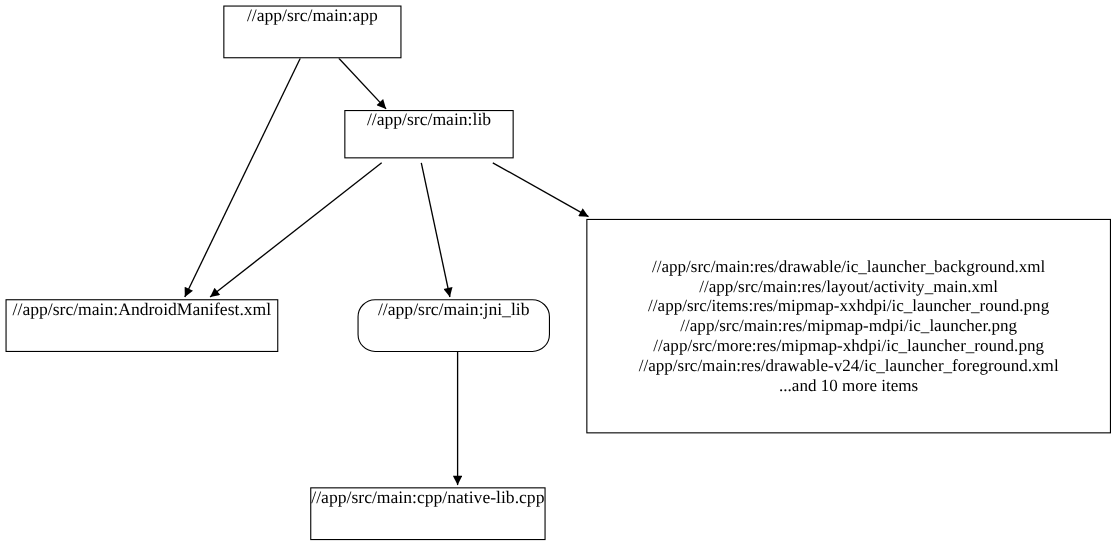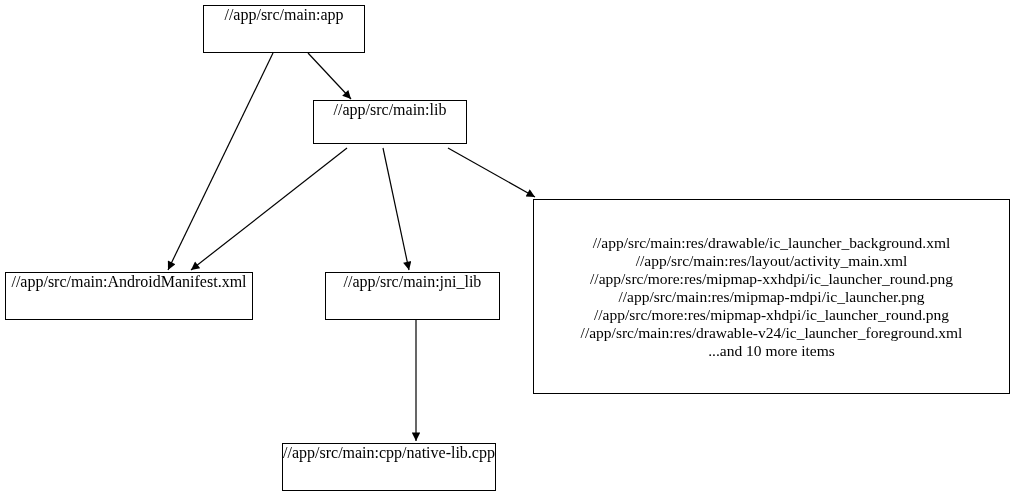--- a/index.html
+++ b/index.html
@@ -31,21 +31,21 @@
     display: flex;
     justify-content: center;
     text-align: center;
     font-size: 16px;
     line-height: 1.1;
     white-space: nowrap;
   }
   .node-app            { left: 203px; top: 5px;   width: 162px; height: 48px; }
   .node-lib            { left: 301px; top: 100px; width: 154px; height: 44px; margin-left: 12px; }
   .node-manifest       { left: 5px;   top: 272px; width: 248px; height: 48px; }
-  .node-jni            { left: 325px; top: 272px; width: 175px; height: 48px; }
+  .node-jni            { left: 325px; top: 272px; width: 175px; height: 48px; border-radius: 16px; }
   .node-resources      { left: 533px; top: 199px; width: 477px; height: 195px;
                          flex-direction: column; font-size: 15.5px; line-height: 18px; }
   .node-native         { left: 282px; top: 443px; width: 214px; height: 48px; }
   .res-line {
     display: block;
     white-space: nowrap;
   }
   .edge-line {
     stroke: #000000;
     stroke-width: 1.2;
@@ -83,21 +83,21 @@
     <span>//app/src/main:AndroidManifest.xml</span>
   </div>
 
   <div class="node node-jni">
     <span>//app/src/main:jni_lib</span>
   </div>
 
   <div class="node node-resources">
     <span class="res-line">//app/src/main:res/drawable/ic_launcher_background.xml</span>
     <span class="res-line">//app/src/main:res/layout/activity_main.xml</span>
-    <span class="res-line">//app/src/more:res/mipmap-xxhdpi/ic_launcher_round.png</span>
+    <span class="res-line">//app/src/items:res/mipmap-xxhdpi/ic_launcher_round.png</span>
     <span class="res-line">//app/src/main:res/mipmap-mdpi/ic_launcher.png</span>
     <span class="res-line">//app/src/more:res/mipmap-xhdpi/ic_launcher_round.png</span>
     <span class="res-line">//app/src/main:res/drawable-v24/ic_launcher_foreground.xml</span>
     <span class="res-line">...and 10 more items</span>
   </div>
 
   <div class="node node-native">
     <span>//app/src/main:cpp/native-lib.cpp</span>
   </div>
 

